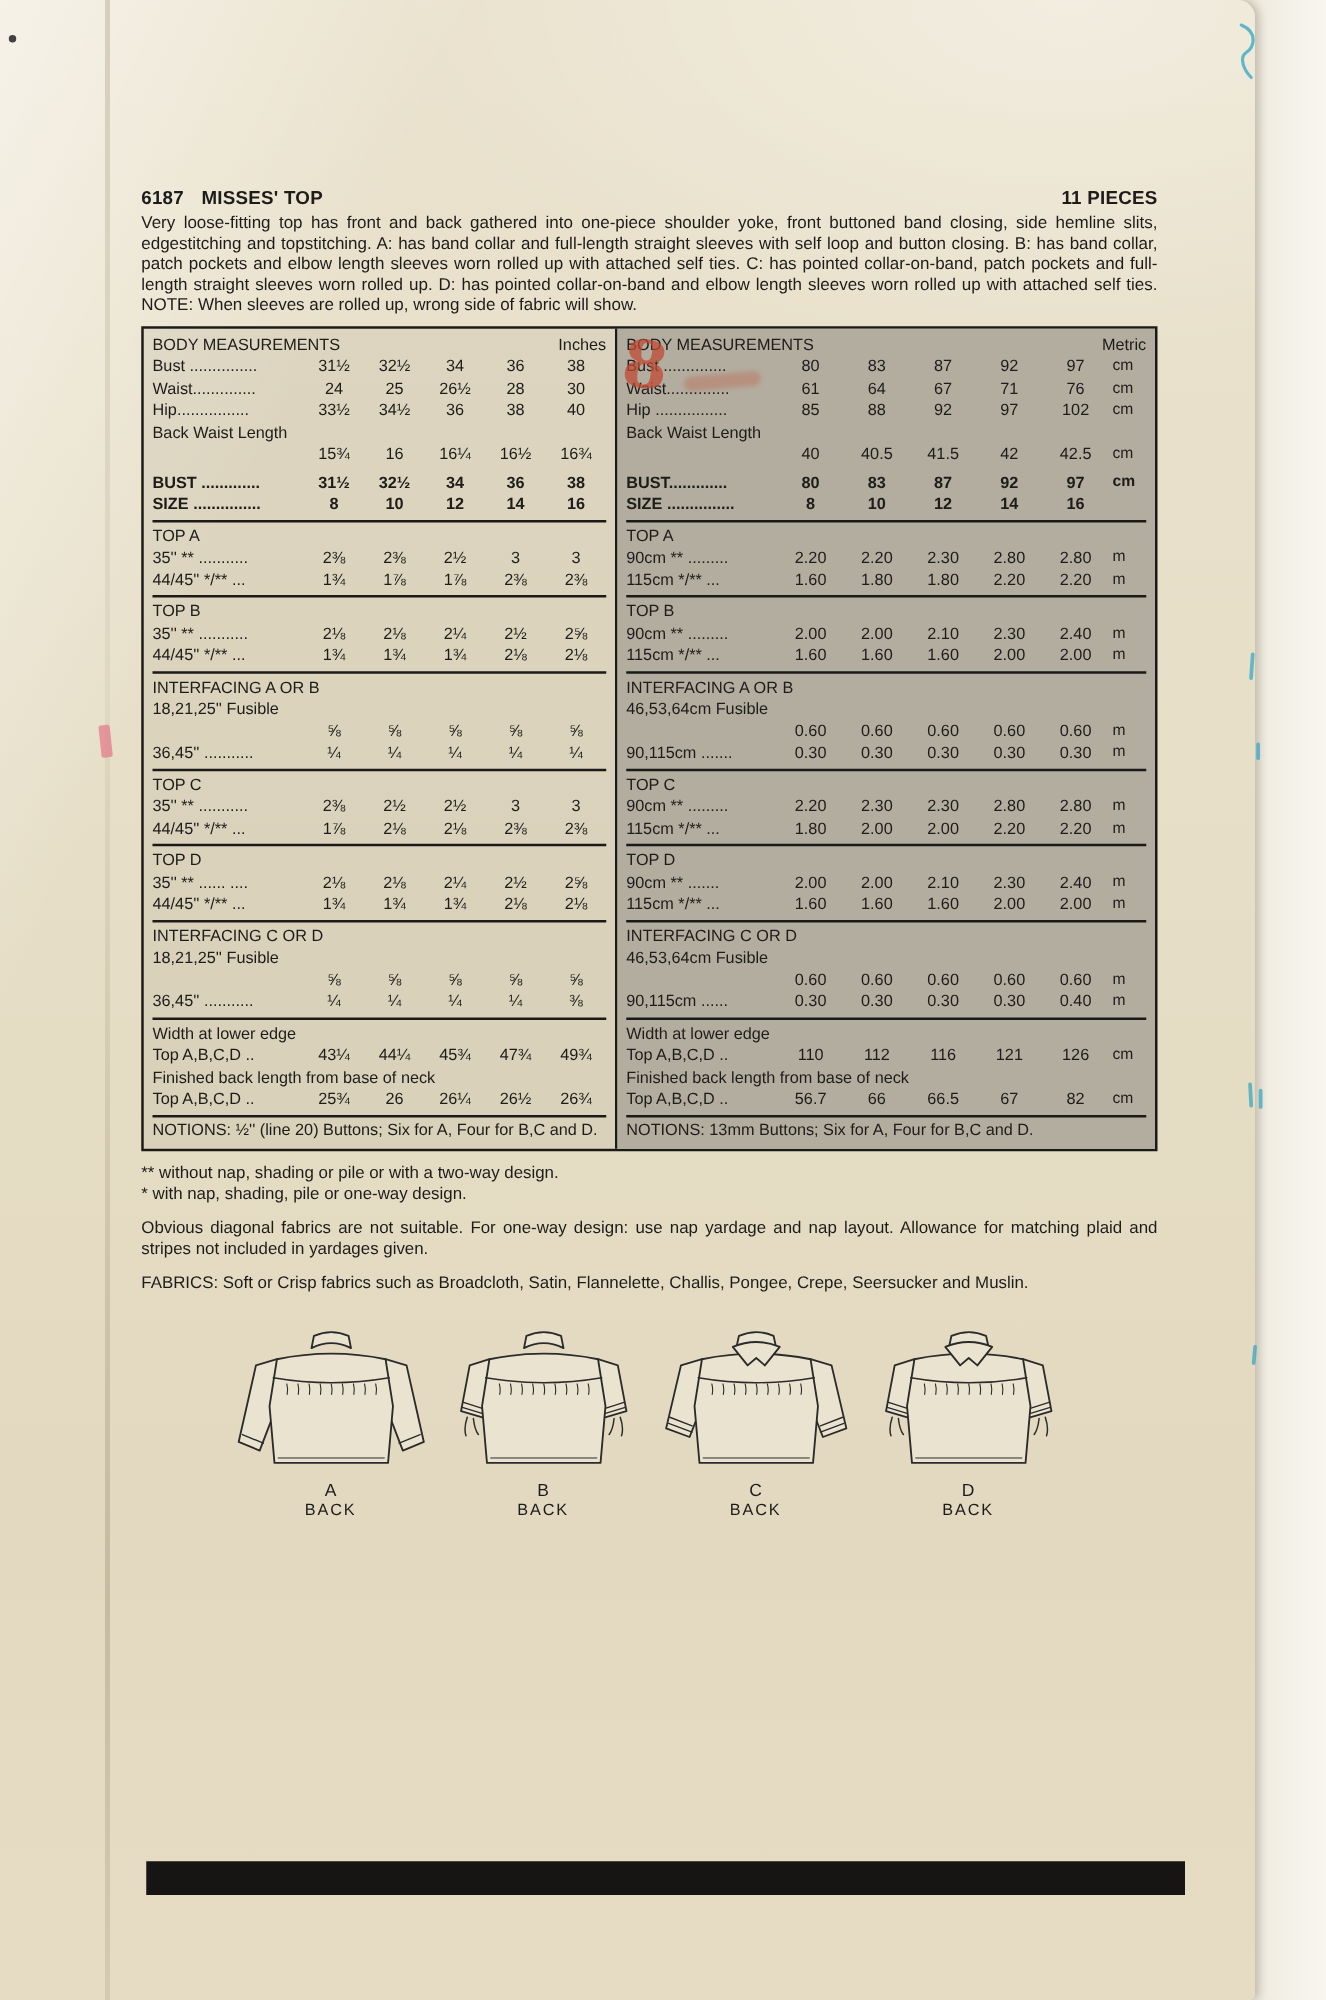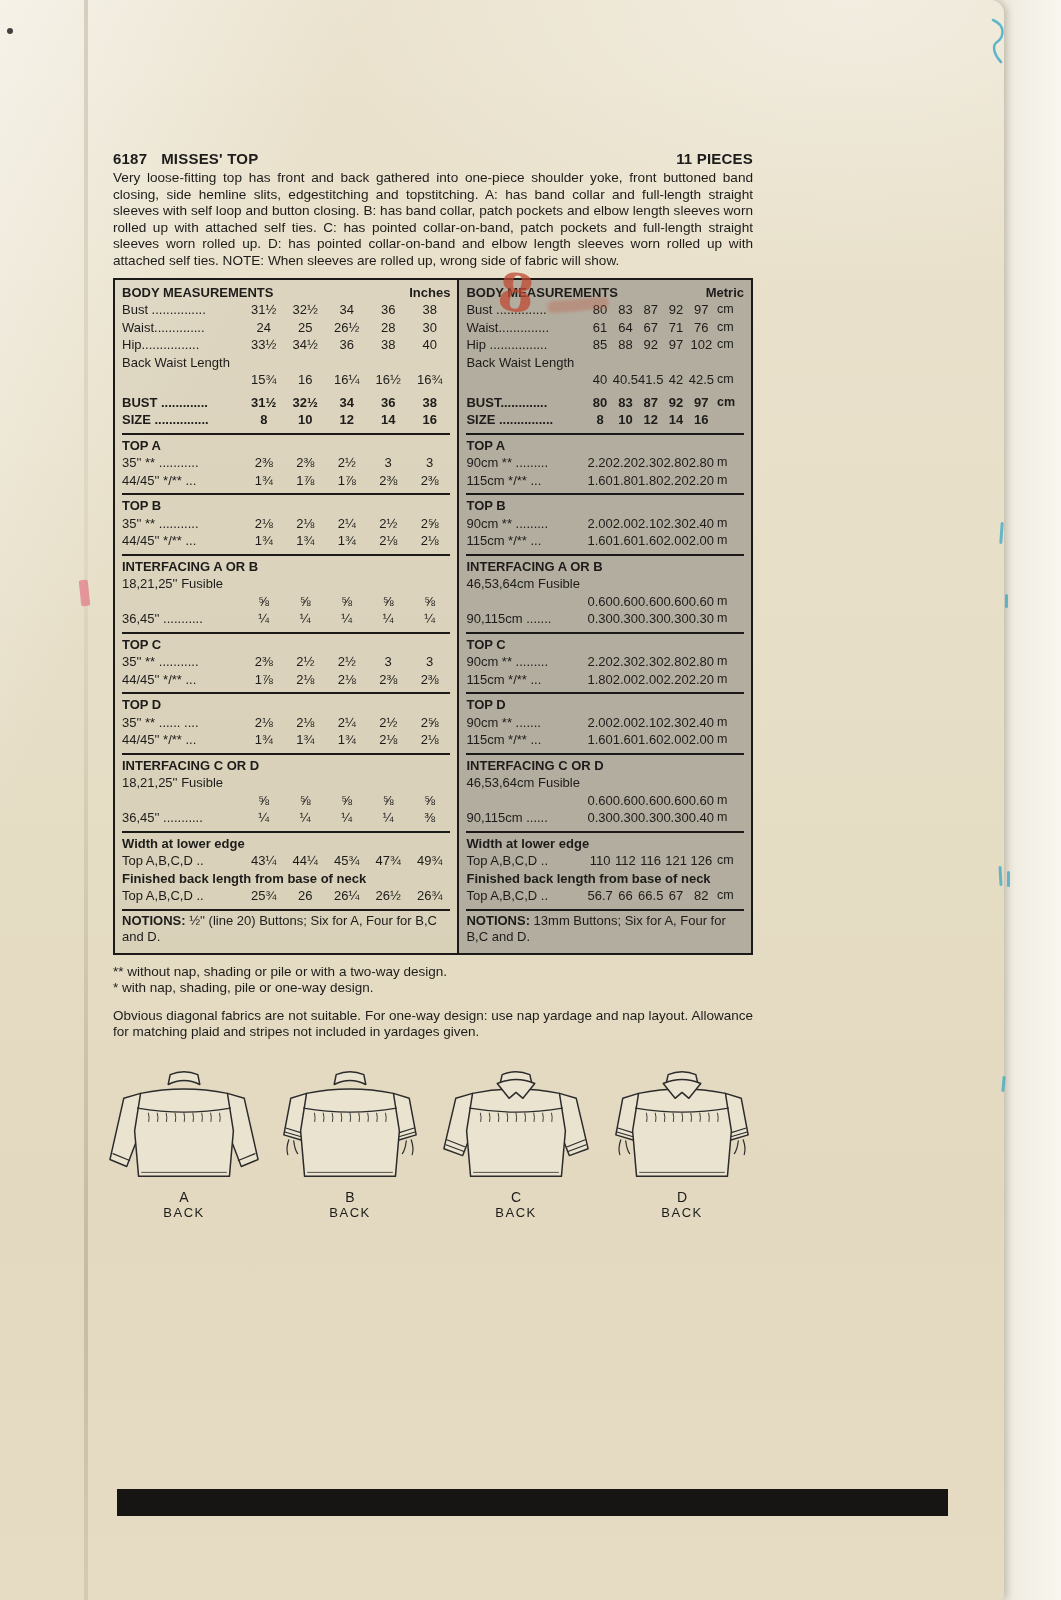--- a/index.html
+++ b/index.html
@@ -8,42 +8,42 @@
   .under{position:absolute;top:0;right:0;width:85px;height:100%;
     background:linear-gradient(90deg,#e7e1cf 0%,#f2efe5 55%,#f8f6ef 100%)}
   .paper{position:absolute;top:0;left:0;width:1004px;height:1600px;border-radius:0 14px 5px 0;
     background:
       linear-gradient(115deg, rgba(255,255,255,.55) 0%, rgba(255,255,255,0) 22%),
       radial-gradient(ellipse 900px 480px at 85% 0%, rgba(255,255,255,.38), rgba(255,255,255,0) 60%),
       linear-gradient(180deg,#eae2cd 0%,#e7dfc8 35%,#e3d9c0 75%,#e6dcc4 100%);
     box-shadow:3px 0 7px rgba(60,50,30,.25)}
   .fold{position:absolute;left:84px;top:0;width:4px;height:1600px;z-index:1;
     background:linear-gradient(180deg,rgba(95,78,45,.20),rgba(95,78,45,.06) 35%,rgba(95,78,45,.22) 80%,rgba(95,78,45,.12))}
-  .content{position:absolute;left:113px;top:150px;width:640px;z-index:2}
+  .content{position:absolute;left:113px;top:150px;width:813px;z-index:2}
   .hdr{display:flex;justify-content:space-between;align-items:baseline;font-weight:bold;font-size:15px;letter-spacing:.2px}
   .hdr .num{margin-right:14px}
   .desc{margin:3px 0 0;font-size:13.6px;line-height:16.6px;text-align:justify}
   .tables{display:flex;margin-top:8px;border:2.2px solid #1b1a18}
   .tcol{padding:2px 7px 3px;font-size:13px}
   .tcol.inches{width:363px;border-right:2.2px solid #1b1a18;background:rgba(150,140,118,.14)}
   .tcol.metric{flex:1;background:var(--metric-bg,#b3ad9f)}
   .sec{padding:2px 0 4px;border-bottom:2px solid #1b1a18}
   .sec:last-child{border-bottom:none}
   .trow{display:flex;line-height:17.5px;white-space:nowrap}
   .trow.full{display:block}
   .trow.wrap{white-space:normal;line-height:16.5px}
   .trow.gap{margin-top:5px}
   .trow.bold{font-weight:bold}
   .cell-label{flex:0 0 121px;overflow:hidden}
   .twocol .cell-label{flex:0 0 auto}
   .unit-head{flex:1;text-align:right}
   .vals{flex:1;display:flex}
   .val{flex:1;text-align:center}
   .u{flex:0 0 27px;font-size:12.5px;padding-left:3px}
-  .b{font-weight:bold}
+  .b{font-weight:normal}
   .fnotes{margin-top:9px;font-size:13.5px;line-height:16.5px}
   .fabnote{margin:11px 0 0;font-size:13.5px;line-height:16.5px;text-align:justify}
   .fabrics{margin:11px 0 0;font-size:13.5px;line-height:16.5px}
   .views{display:flex;justify-content:center;gap:8px;margin-top:22px}
   .view{width:162px;text-align:center}
   .vletter{font-size:14px}
   .vback{font-size:13px;letter-spacing:1.5px}
   .stamp{position:absolute;left:498px;top:262px;z-index:3;font-family:"DejaVu Serif",serif;
     font-size:52px;font-weight:bold;color:var(--stamp-red,#bf4a33);opacity:.75;transform:rotate(7deg)}
   .stamp-smudge{position:absolute;left:547px;top:299px;width:62px;height:12px;z-index:3;
@@ -577,20 +577,21 @@
         </div>
     </div>
 
     <div class="fnotes">
       <div>** without nap, shading or pile or with a two-way design.</div>
       <div>* with nap, shading, pile or one-way design.</div>
     </div>
 
     <p class="fabnote">Obvious diagonal fabrics are not suitable. For one-way design: use nap yardage and nap layout. Allowance for matching plaid and stripes not included in yardages given.</p>
 
+    <p class="fabrics"><span class="b">FABRICS:</span> <span>Soft or Crisp fabrics such as Broadcloth, Satin, Flannelette, Challis, Pongee, Crepe, Seersucker and Muslin.</span></p>
 
     <div class="views">
         <div class="view"><svg width="158" height="122" viewBox="0 0 160 122">
             <path d="M36,30 L19,35 L5,97 L22,104 L40,57 Z" fill="#eae3cf" stroke="#2b2b2b" stroke-width="1.5" stroke-linejoin="round"></path>
             <path d="M124,30 L141,35 L155,97 L138,104 L120,57 Z" fill="#eae3cf" stroke="#2b2b2b" stroke-width="1.5" stroke-linejoin="round"></path>
             <path d="M8,91 L25,98 M152,91 L135,98" stroke="#2b2b2b" stroke-linejoin="round" stroke-linecap="round" fill="none" stroke-width="1.1"></path>
             <path d="M36,30 Q80,21 124,30 L130,68 L126,114 L34,114 L30,68 Z" fill="#eae3cf" stroke="#2b2b2b" stroke-width="1.5" stroke-linejoin="round"></path>
             <path d="M33,45 Q80,53 127,45" stroke="#2b2b2b" stroke-linejoin="round" stroke-linecap="round" fill="none" stroke-width="1.2"></path>
             <path d="M44,50 q1.2,4.5 0.3,8.5 M53,50 q1.2,4.5 0.3,8.5 M62,50 q1.2,4.5 0.3,8.5 M71,50 q1.2,4.5 0.3,8.5 M80,50 q1.2,4.5 0.3,8.5 M89,50 q1.2,4.5 0.3,8.5 M98,50 q1.2,4.5 0.3,8.5 M107,50 q1.2,4.5 0.3,8.5 M116,50 q1.2,4.5 0.3,8.5 " stroke="#2b2b2b" stroke-linejoin="round" stroke-linecap="round" fill="none" stroke-width="0.9"></path>
             <path d="M37,110 L123,110" stroke="#2b2b2b" stroke-linejoin="round" stroke-linecap="round" fill="none" stroke-width="0.8"></path>

